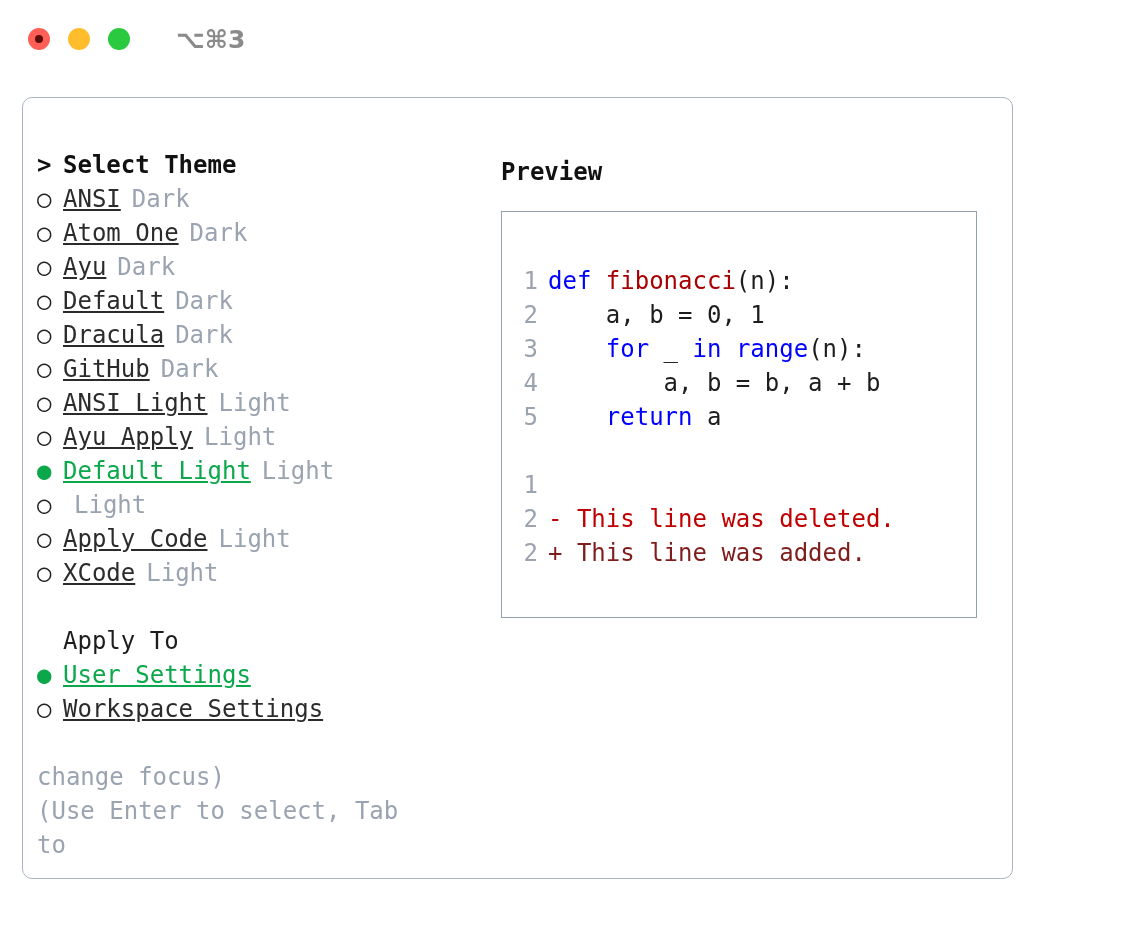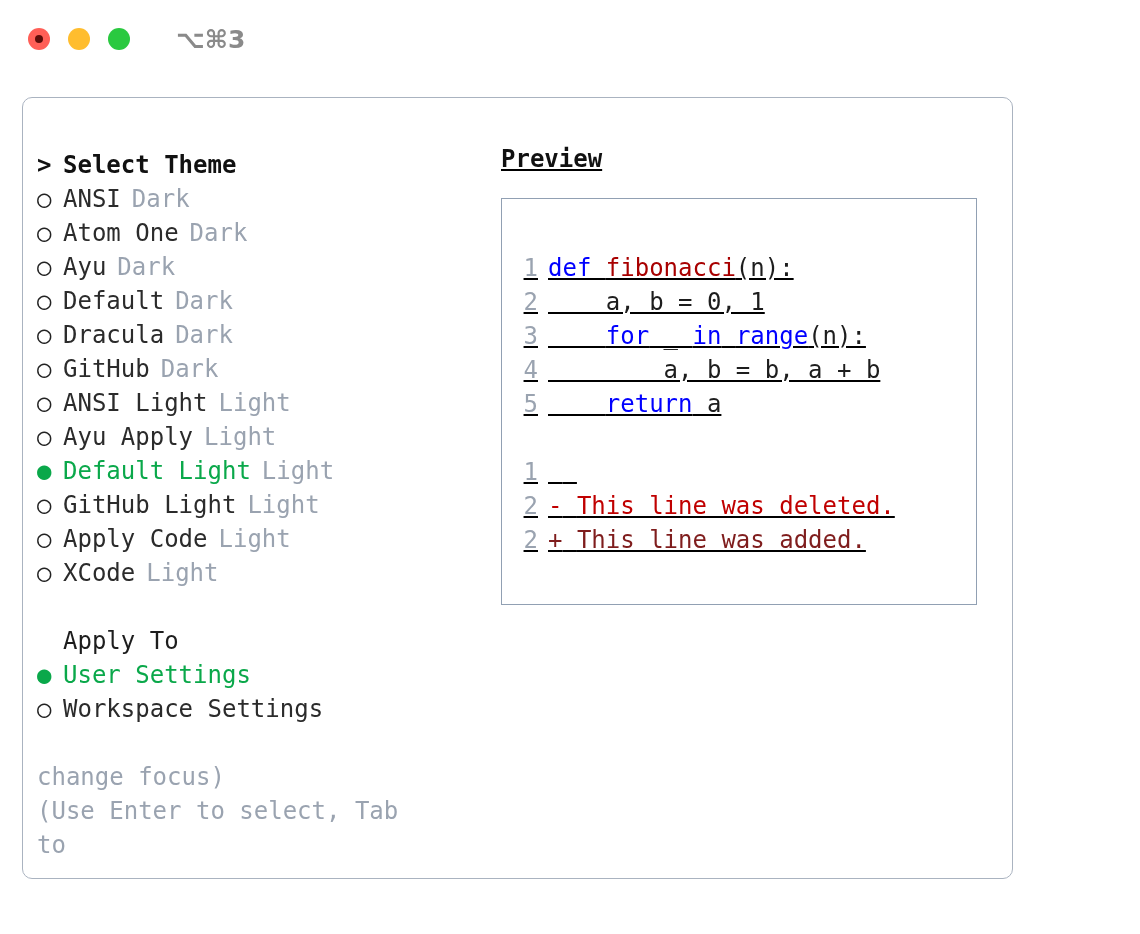--- a/index.html
+++ b/index.html
@@ -99,21 +99,21 @@
     width: 26px;
     flex: 0 0 26px;
     font-size: 24px;
     color: #222222;
   }
   .marker.sel { color: #0aa84a; }
   .list-header {
     font-weight: 700;
     color: #111111;
   }
-  .item-name { color: #2b2b2b; }
+  .item-name { color: #2b2b2b; text-decoration: underline; }
   .row.selected .item-name { color: #0aa84a; }
   .item-tag {
     color: #9aa3b0;
     margin-left: 11px;
   }
   .row.selected .item-tag { color: #9aa3b0; }
 
   .section-gap { height: 34px; }
 
   .apply-label {
@@ -126,23 +126,22 @@
     font-size: 24px;
     line-height: 34px;
     color: #9aa3b0;
     width: 400px;
   }
 
   
   .right-col {
     position: absolute;
     left: 478px;
-    top: 44px;
+    top: 57px;
     width: 500px;
-    text-decoration: underline;
   }
   .preview-header {
     font-size: 24px;
     font-weight: 700;
     color: #111111;
     line-height: 34px;
     height: 34px;
   }
   .preview-box {
     margin-top: 22px;
@@ -246,21 +245,20 @@
             <span class="item-name">Ayu Apply</span>
             <span class="item-tag">Light</span>
           </div>
           <div class="row selected">
             <span class="marker sel">●</span>
             <span class="item-name">Default Light</span>
             <span class="item-tag">Light</span>
           </div>
           <div class="row">
             <span class="marker">○</span>
-            <span class="item-name">GitHub Light</span>
             <span class="item-tag">Light</span>
           </div>
           <div class="row">
             <span class="marker">○</span>
             <span class="item-name">Apply Code</span>
             <span class="item-tag">Light</span>
           </div>
           <div class="row">
             <span class="marker">○</span>
             <span class="item-name">XCode</span>

